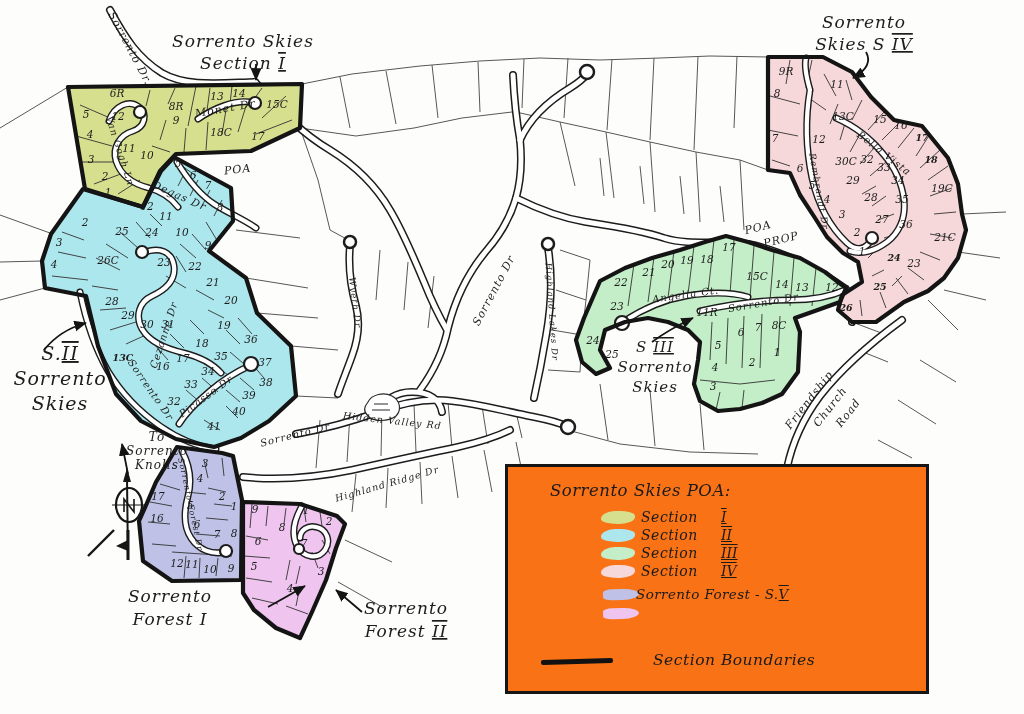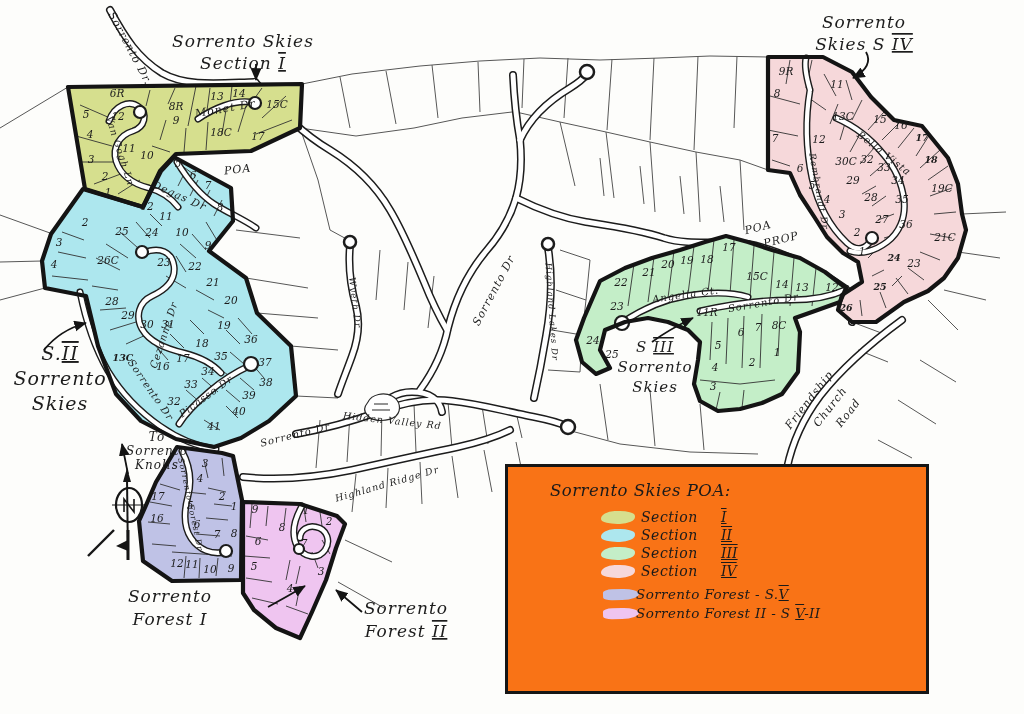--- a/index.html
+++ b/index.html
@@ -357,17 +357,20 @@
           <div class="swatch" style="left: 93px; top: 2px; width: 34px; height: 13px; background: rgb(246, 216, 218);"></div>
           <span style="position: absolute; left: 133px; top: 0px; font-size: 14px; letter-spacing: 0.5px;">Section</span>
           <span class="rn" style="position: absolute; left: 213px; top: 0px; font-size: 14px;">IV</span>
         </div>
         <div class="lrow" style="left: 0px; top: 119px; width: 410px;">
           <div class="swatch" style="left: 95px; top: 3px; width: 36px; height: 11px; background: rgb(191, 194, 230); border-radius: 50% 90% 90% 50% / 55% 95% 95% 55%;"></div>
           <span style="position: absolute; left: 128px; top: 0px; font-size: 13.5px; letter-spacing: 0.4px;"><span>Sorrento Forest - S.</span><span class="rn">V</span></span>
         </div>
         <div class="lrow" style="left: 0px; top: 138px; width: 410px;">
           <div class="swatch" style="left: 95px; top: 3px; width: 36px; height: 11px; background: rgb(239, 197, 240); border-radius: 50% 90% 90% 50% / 55% 95% 95% 55%;"></div>
-          <span style="position: absolute; left: 128px; top: 0px; font-size: 13.5px; letter-spacing: 0.4px;"><span>Sorrento Forest II - S </span><span class="rn">V</span><span>-II</span></span>
         </div>
       </div>
+  <div class="lrow" style="left:33px;top:184px;width:360px;">
+    <div class="boundary-line" style="left:0;top:8px;width:72px;height:5px;"></div>
+    <span style="position:absolute;left:112px;top:0;font-size:15.5px;letter-spacing:.5px;">Section Boundaries</span>
+  </div>
 </div>
 </div>
 
 </body></html>

